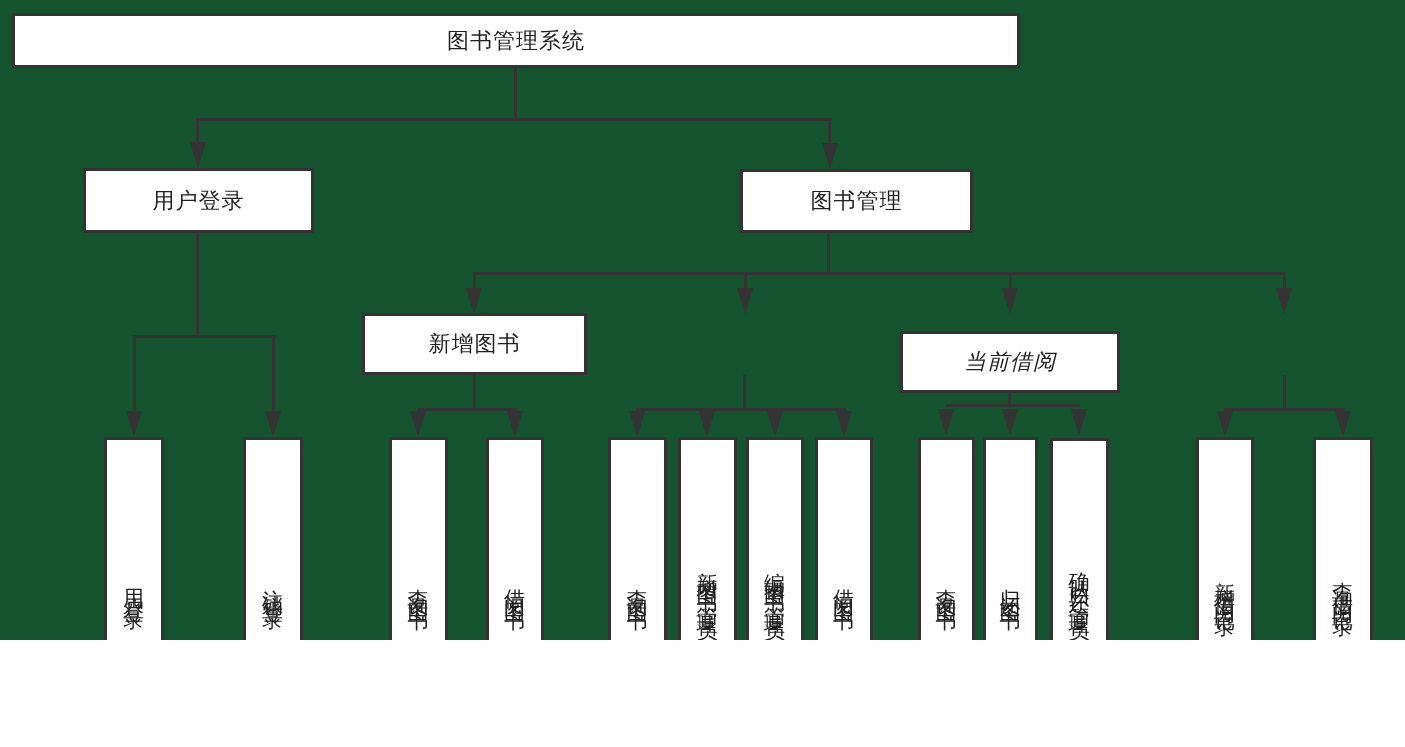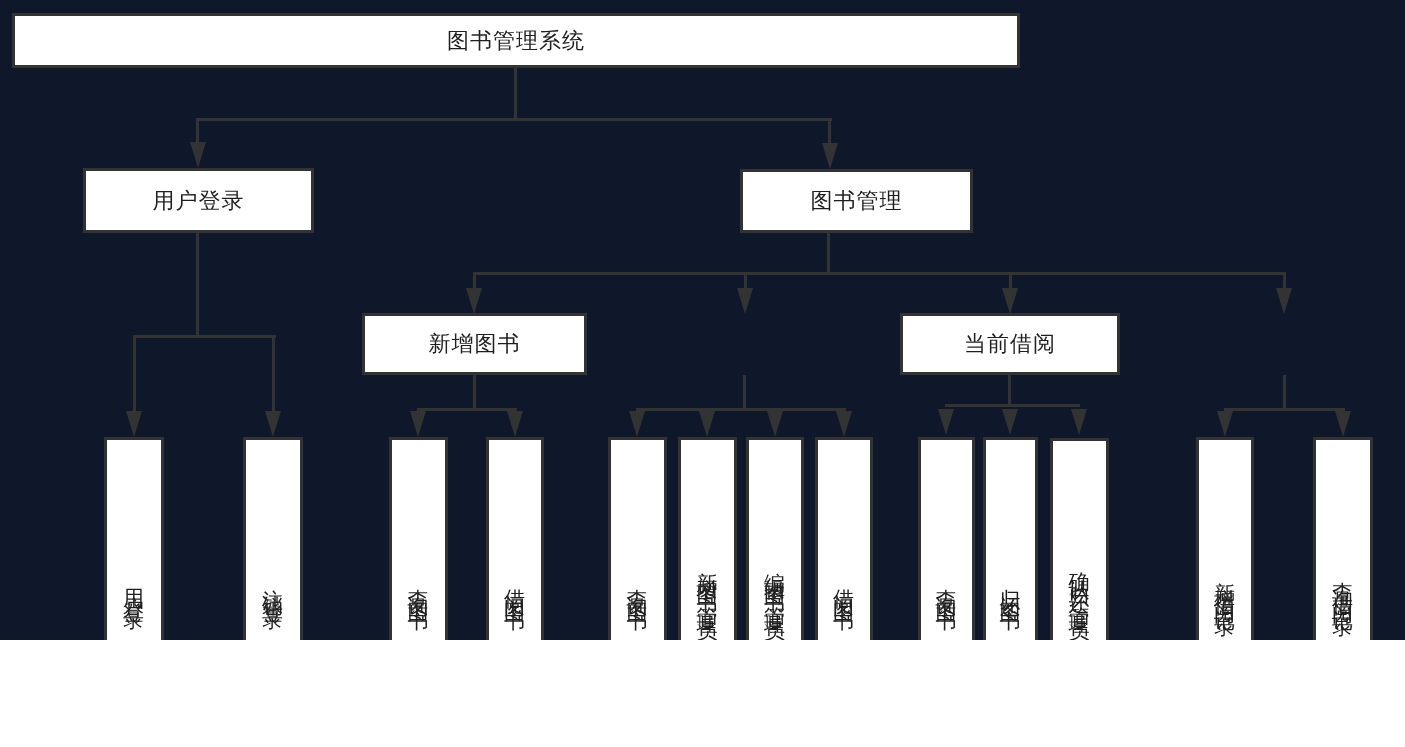--- a/index.html
+++ b/index.html
@@ -1,17 +1,17 @@
 <!DOCTYPE html>
 <html><head>
 <meta charset="utf-8">
 <style>
   html,body{margin:0;padding:0;background:#ffffff;}
   #canvas{
-    position:relative;width:1405px;height:640px;background:#0f172a;overflow:hidden;
+    position:relative;width:1405px;height:640px;background:#14532d;overflow:hidden;
     font-family:"Liberation Sans","DejaVu Sans",sans-serif;color:#1f1f1f;
   }
   .node{
     position:absolute;background:#ffffff;border:3px solid #333333;box-sizing:border-box;
     display:flex;align-items:center;justify-content:center;
     font-size:22px;letter-spacing:1px;color:#1f1f1f;z-index:2;
   }
   .vnode{font-size:21px;}
   .vtext{
     writing-mode:vertical-rl;text-orientation:mixed;
@@ -66,21 +66,21 @@
   <div class="vline" style="left:744px;top:274px;height:16px;"></div>
   <div class="arrow" style="left:737px;top:288px;"></div>
   <div class="vline" style="left:1009px;top:274px;height:16px;"></div>
   <div class="arrow" style="left:1002px;top:288px;"></div>
   <div class="vline" style="left:1283px;top:274px;height:16px;"></div>
   <div class="arrow" style="left:1276px;top:288px;"></div>
 
   <div class="node" style="left:362px;top:313px;width:225px;height:62px;">
     <span>新增图书</span>
   </div>
-  <div class="node" style="left:900px;top:313px;width:220px;height:62px;">
+  <div class="node" style="left:900px;top:331px;width:220px;height:62px;font-style:italic;">
     <span>当前借阅</span>
   </div>
 
   <div class="vline" style="left:473px;top:375px;height:36px;"></div>
   <div class="hline" style="left:417px;top:408px;width:100px;"></div>
   <div class="arrow" style="left:410px;top:411px;"></div>
   <div class="arrow" style="left:507px;top:411px;"></div>
 
   <div class="vline" style="left:743px;top:375px;height:36px;"></div>
   <div class="hline" style="left:636px;top:408px;width:210px;"></div>

